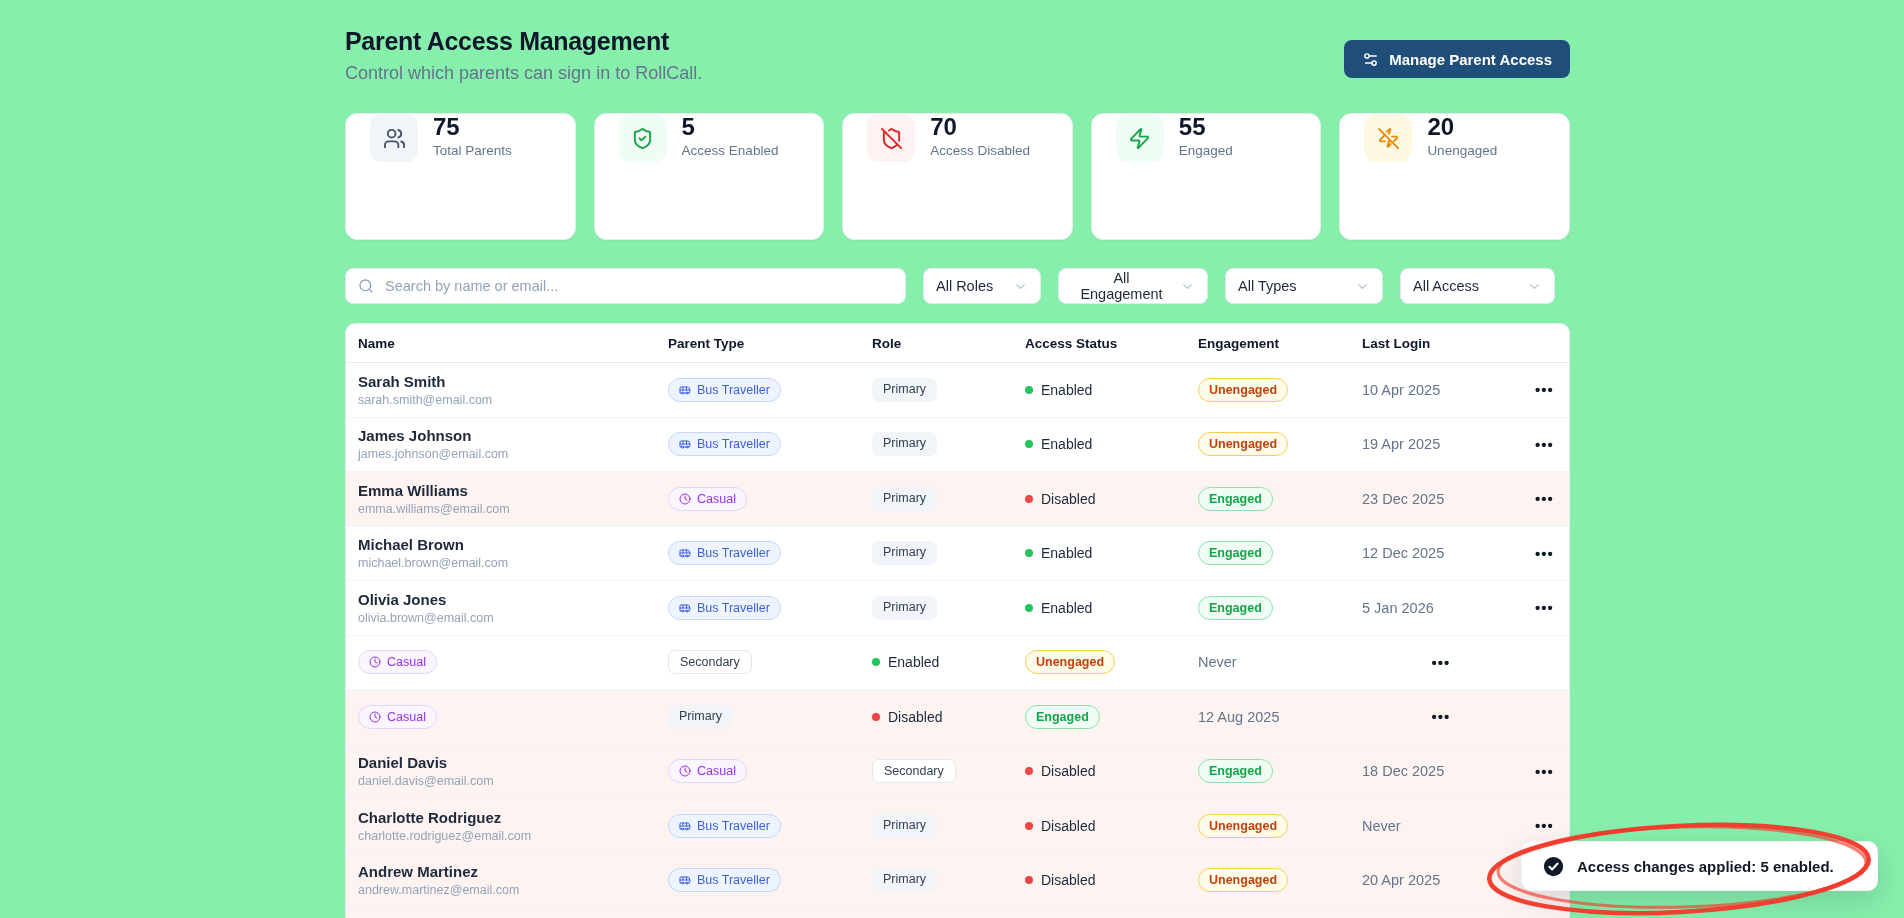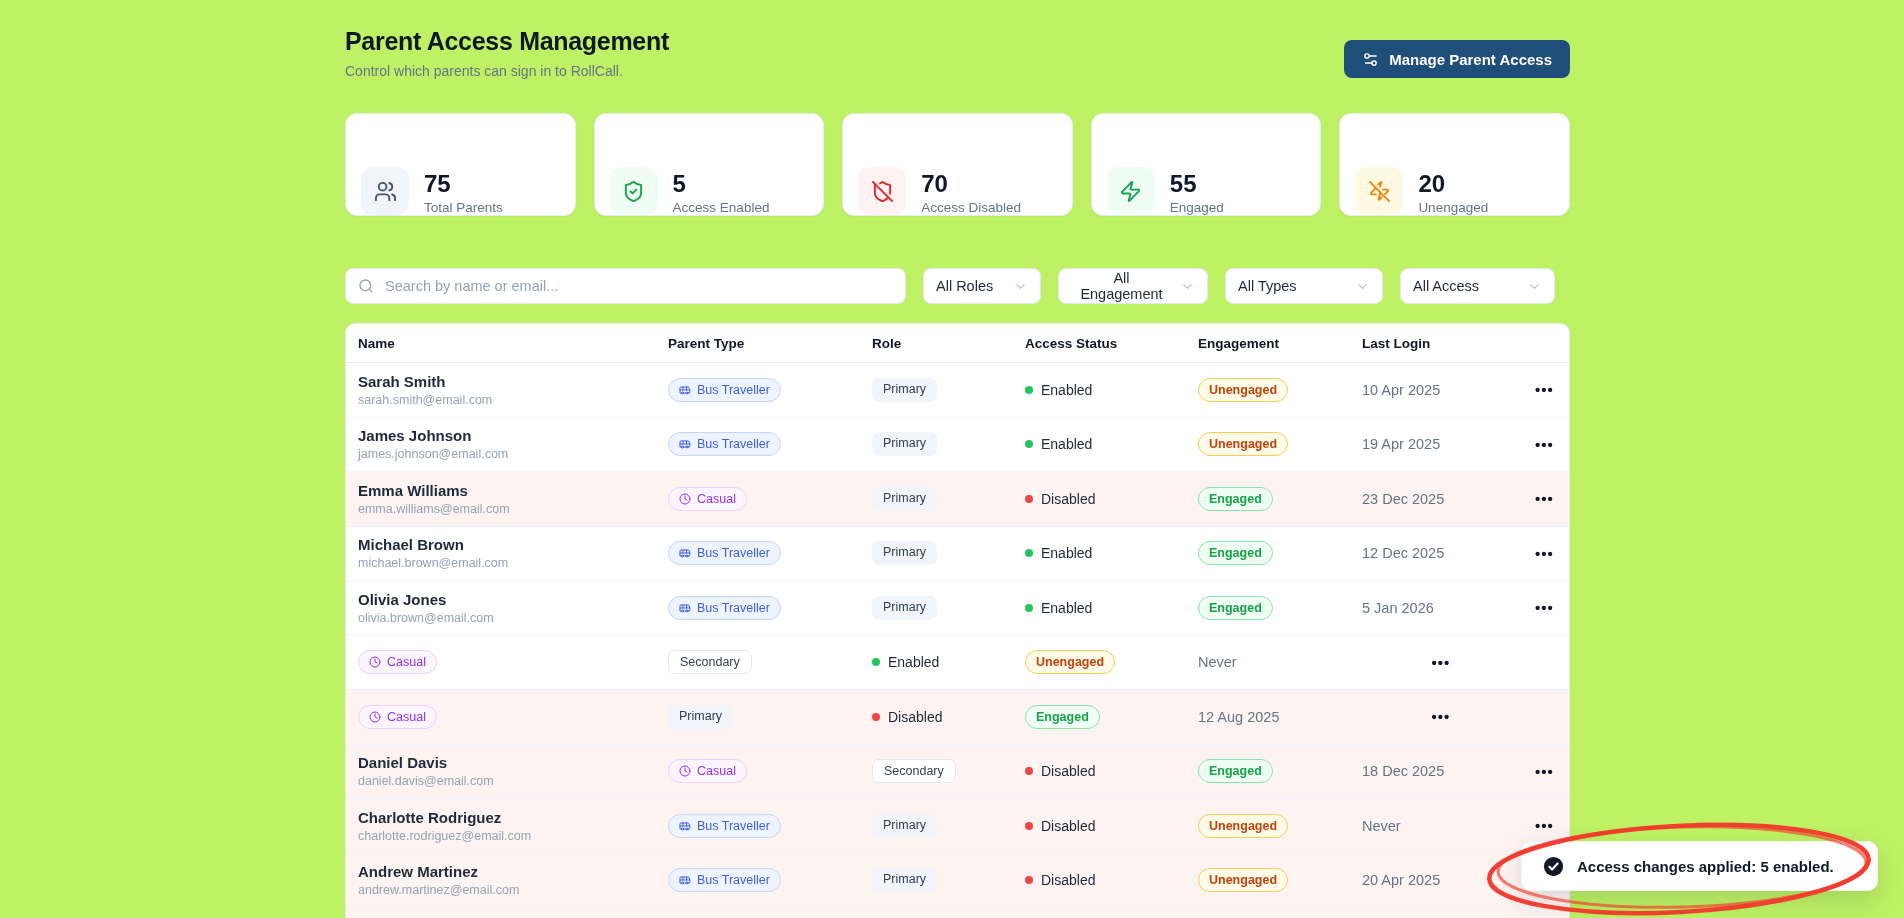--- a/index.html
+++ b/index.html
@@ -1,32 +1,32 @@
 <!DOCTYPE html>
 <html><head>
 <meta charset="utf-8">
 <style>
   html,body{margin:0;padding:0;}
   body{font-family:"Liberation Sans", sans-serif; background:#fff;}
-  .page{position:relative;width:1904px;height:918px;overflow:hidden;background:#bef264;}
+  .page{position:relative;width:1904px;height:918px;overflow:hidden;background:#86efac;}
   .content{position:absolute;left:345px;top:0;width:1225px;height:918px;}
 
   
   .hdr{position:absolute;top:27px;left:0;width:100%;}
   .page-title{font-size:25px;font-weight:700;color:#0f172a;letter-spacing:-0.3px;}
-  .page-sub{margin-top:7px;font-size:14px;color:#64748b;}
+  .page-sub{margin-top:7px;font-size:18px;color:#64748b;}
   .manage-btn{position:absolute;right:0;top:13px;height:38px;display:inline-flex;align-items:center;gap:10px;
     background:#1f4e79;color:#fff;border:none;border-radius:8px;padding:0 18px;font-size:15px;font-weight:600;
     font-family:inherit;cursor:pointer;}
   .manage-btn svg{width:17px;height:17px;}
 
   
   .stats{position:absolute;top:113px;left:0;width:100%;display:flex;gap:18px;}
-  .card{flex:1;height:103px;background:#fff;border:1px solid #e7ebf0;border-radius:12px;
-    box-shadow:0 1px 2px rgba(16,24,40,.04);display:flex;align-items:flex-end;padding-left:15px;gap:15px;box-sizing:border-box;}
+  .card{flex:1;height:127px;background:#fff;border:1px solid #e7ebf0;border-radius:12px;
+    box-shadow:0 1px 2px rgba(16,24,40,.04);display:flex;align-items:flex-start;padding-left:24px;gap:15px;box-sizing:border-box;}
   .icon-box{width:48px;height:48px;border-radius:12px;display:flex;align-items:center;justify-content:center;flex:0 0 auto;}
   .icon-box svg{width:23px;height:23px;}
   .stat-value{font-size:24px;font-weight:700;color:#0f172a;line-height:1.1;}
   .stat-label{font-size:13.5px;color:#64748b;margin-top:3px;}
 
   
   .filters{position:absolute;top:268px;left:0;width:100%;display:flex;gap:17px;}
   .search-box{width:561px;height:36px;border:1px solid #e2e8f0;border-radius:8px;display:flex;align-items:center;
     padding:0 12px;gap:9px;box-sizing:border-box;background:#fff;}
   .search-box svg{width:16px;height:16px;color:#94a3b8;flex:0 0 auto;}

